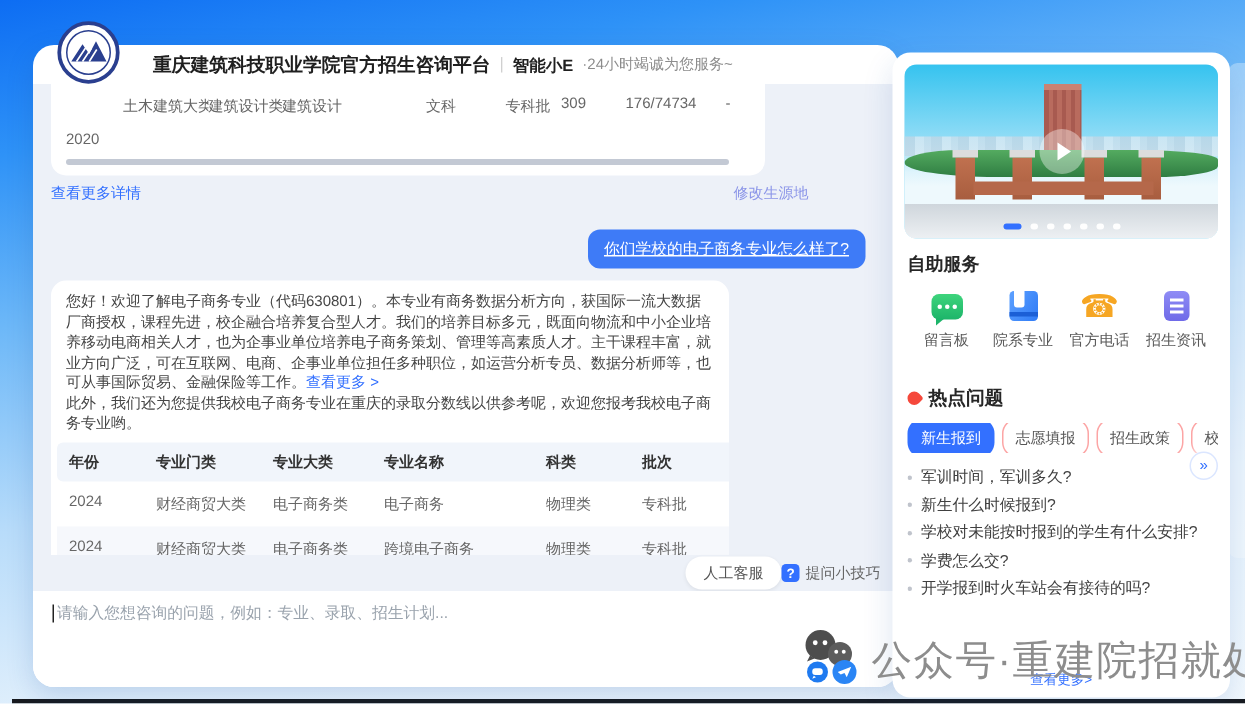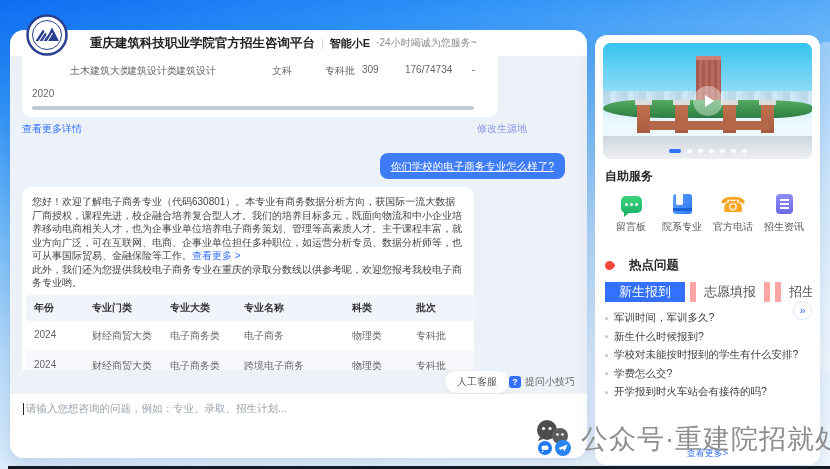--- a/index.html
+++ b/index.html
@@ -6,21 +6,21 @@
   body{
     width:830px;height:469px;position:relative;overflow:hidden;
     font-family:"Liberation Sans","DejaVu Sans",sans-serif;
     background:linear-gradient(168deg,#0d6df3 0%,#2e92f7 16%,#6db8f8 34%,#b8dcfa 55%,#e2f0fc 75%,#f3f9fe 100%);
   }
   
   .right-strip{position:absolute;right:0;top:42px;width:11px;height:330px;background:rgba(255,255,255,.32);border-radius:6px 0 0 6px;}
   .bottom-edge{position:absolute;left:8px;right:0;bottom:0;height:3px;background:#171a1f;z-index:0;}
 
   
-  .chat-card{position:absolute;left:10px;top:30px;width:577px;height:428px;background:#fff;border-radius:14px;
+  .chat-card{position:absolute;left:22px;top:30px;width:577px;height:428px;background:#fff;border-radius:14px;
     box-shadow:0 6px 18px rgba(25,80,160,.18);display:flex;flex-direction:column;z-index:2;}
   .chat-header{height:26px;display:flex;align-items:center;gap:6px;padding-left:80px;position:relative;flex:none;}
   .logo{position:absolute;left:16px;top:-16px;width:42px;height:42px;}
   .hdr-title{font-size:12.5px;font-weight:bold;color:#1f1f1f;white-space:nowrap;}
   .hdr-sep{color:#d0d0d0;font-size:11px;}
   .hdr-bot{font-size:11px;font-weight:bold;color:#1f1f1f;}
   .hdr-tag{font-size:10px;color:#8c8c8c;white-space:nowrap;}
 
   .messages{flex:1;background:#edf1f8;overflow:hidden;padding:0 12px;}
   .prev-bubble{width:456px;background:#fff;border-radius:0 0 10px 10px;padding:8px 10px 7px;}
@@ -104,25 +104,25 @@
     display:flex;align-items:center;justify-content:center;gap:2px;}
   .ic-msg::after{content:"";position:absolute;left:3px;bottom:-4px;border-top:5px solid #1db56a;border-right:6px solid transparent;}
   .ic-msg i{width:3px;height:3px;border-radius:50%;background:#fff;}
   .ic-book{width:19px;height:20px;background:linear-gradient(120deg,#5ea1ff,#2e7bf6);border-radius:3px;position:relative;}
   .ic-book::before{content:"";position:absolute;left:3px;top:0;width:7px;height:11px;background:#fff;border-radius:0 0 2px 2px;}
   .ic-book::after{content:"";position:absolute;left:0;bottom:3px;width:19px;height:3px;background:#1b5fd6;}
   .ic-phone{font-size:21px;color:#f6a623;line-height:1;}
   .ic-doc{width:17px;height:20px;background:linear-gradient(#8f8cf5,#6f6ae8);border-radius:4px;position:relative;}
   .ic-doc::before{content:"";position:absolute;left:4px;top:5px;width:9px;height:2px;background:#fff;box-shadow:0 4px 0 #fff,0 8px 0 #fff;}
 
-  .hot-head{margin-top:23px;display:flex;align-items:center;gap:14px;padding:0 2px;}
+  .hot-head{margin-top:23px;display:flex;align-items:center;gap:4px;padding:0 2px;}
   .flame{width:9px;height:9px;background:#f5483b;border-radius:50% 2px 50% 50%;transform:rotate(45deg);margin-right:1px;}
   .hot-title{font-size:12.5px;font-weight:bold;color:#262626;}
   .tabs{display:flex;gap:5px;margin-top:8px;align-items:center;padding:0 2px;position:relative;overflow:hidden;height:20px;}
-  .tab{font-size:13px;color:#555;border:6px solid #fca5a5;border-radius:10px;padding:5px 8px;white-space:nowrap;background:#fff;cursor:pointer;flex:none;}
+  .tab{font-size:10px;color:#555;border:1px solid #fca5a5;border-radius:10px;padding:5px 8px;white-space:nowrap;background:#fff;cursor:pointer;flex:none;}
   .tab.active{background:#3370ff;color:#fff;border-color:#3370ff;}
   .tabs-more{position:absolute;right:0;top:1px;width:17px;height:17px;border-radius:50%;background:#fff;border:1px solid #dbe6ff;
     color:#3370ff;font-size:10px;display:flex;align-items:center;justify-content:center;cursor:pointer;box-shadow:-5px 0 6px rgba(255,255,255,.95);}
   .questions{margin-top:7px;padding:0 2px;}
   .q{display:flex;align-items:center;gap:6px;height:18.5px;font-size:10.5px;color:#404040;cursor:pointer;white-space:nowrap;overflow:hidden;}
   .q-dot{width:3px;height:3px;border-radius:50%;background:#c0c4cc;flex:none;}
   .more-link{position:absolute;bottom:5px;left:0;right:0;text-align:center;font-size:9px;color:#3370ff;cursor:pointer;}
 
   
   .watermark{position:absolute;left:532px;top:417px;display:flex;align-items:center;gap:3px;z-index:6;}

